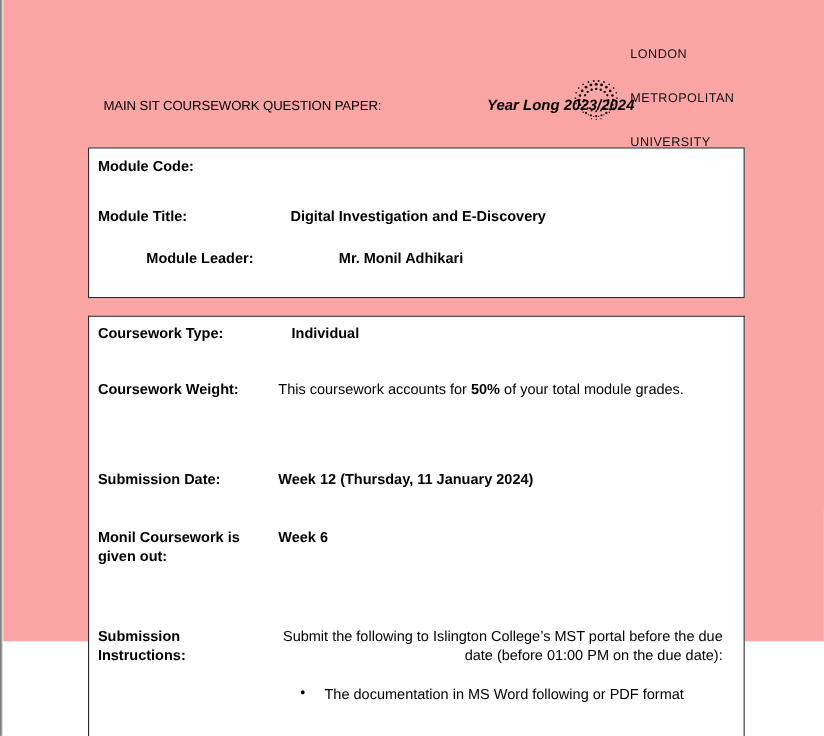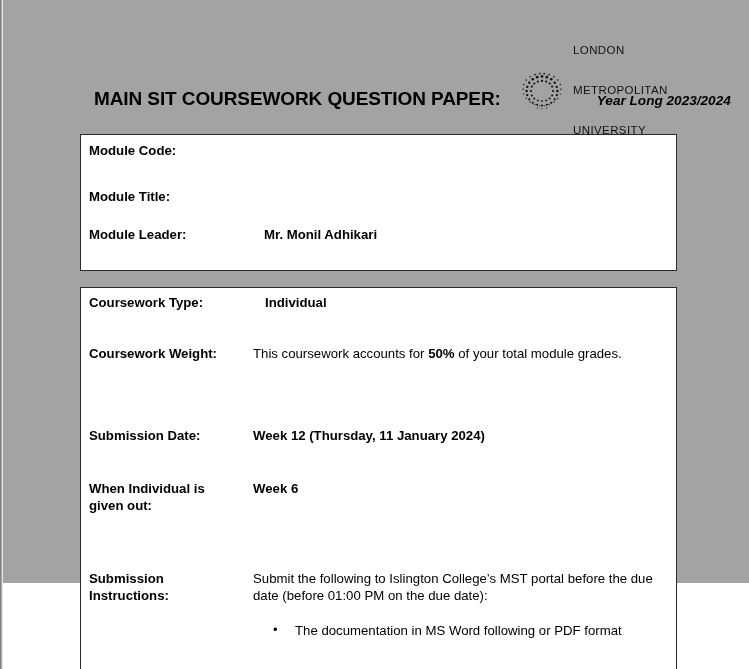--- a/index.html
+++ b/index.html
@@ -25,21 +25,21 @@
     height: 669px;
     background: linear-gradient(to right, #6e6e6e 0%, #9a9a9a 40%, #ffffff 100%);
   }
 
   .page {
     position: absolute;
     left: 0;
     top: 0;
     width: 749px;
     height: 583px;
-    background: #a3a3a3;
+    background: #fca5a5;
   }
 
   
   .logo-block {
     position: absolute;
     left: 520px;
     top: 18px;
     display: flex;
     align-items: center;
     gap: 9px;
@@ -64,22 +64,22 @@
   
   .title-row {
     position: absolute;
     left: 94px;
     top: 88px;
     width: 600px;
     display: flex;
     align-items: baseline;
   }
   .title-main {
-    font-size: 19px;
-    font-weight: bold;
+    font-size: 12px;
+    font-weight: normal;
     letter-spacing: -0.1px;
     white-space: nowrap;
   }
   .title-term {
     font-size: 13.6px;
     font-weight: bold;
     white-space: nowrap;
     margin-left: 96px;
     font-style: italic;
   }
@@ -123,21 +123,21 @@
     box-sizing: border-box;
     flex: 1 1 auto;
   }
   .cell-value.bold { font-weight: bold; }
 
   
   #module-table .row { padding-left: 8px; }
   #module-table .cell-label { width: 175px; }
   #module-table .row-code   { padding-top: 7px; gap: 36px; }
   #module-table .row-title  { padding-top: 29px; }
-  #module-table .row-leader { padding-top: 21px; }
+  #module-table .row-leader { padding-top: 21px; margin-left: 44px; }
 
   
   #coursework-table .row { padding-left: 8px; }
   #coursework-table .cell-label { width: 164px; }
   #coursework-table .row-type    { padding-top: 6px; gap: 12px; }
   #coursework-table .row-weight  { padding-top: 34px; }
   #coursework-table .row-subdate { padding-top: 65px; }
   #coursework-table .row-given   { padding-top: 36px; }
   #coursework-table .row-instr   { padding-top: 56px; }
 
@@ -156,20 +156,21 @@
   .bullet-list li::before {
     content: "\2022";
     position: absolute;
     left: 20px;
     top: -1px;
     font-size: 13px;
   }
 
   .instr-para {
     max-width: 404px;
+    text-align: right;
   }
 </style>
 </head>
 <body>
 
 <div class="page">
 
   <div class="page-edge-left"></div>
 
   <div class="logo-block">
@@ -253,20 +254,21 @@
   </div>
 
   <div class="doc-table" id="module-table">
 
     <div class="row row-code">
       <div class="cell-label">Module Code:</div>
     </div>
 
     <div class="row row-title">
       <div class="cell-label">Module Title:</div>
+      <div class="cell-value bold">Digital Investigation and E-Discovery</div>
     </div>
 
     <div class="row row-leader">
       <div class="cell-label">Module Leader:</div>
       <div class="cell-value bold">Mr. Monil Adhikari</div>
     </div>
 
   </div>
 
   <div class="doc-table" id="coursework-table">
@@ -281,21 +283,21 @@
       <div class="cell-value"><span>This coursework accounts for </span><b>50%</b><span> of your total module grades.</span></div>
     </div>
 
     <div class="row row-subdate">
       <div class="cell-label">Submission Date:</div>
       <div class="cell-value bold">Week 12 (Thursday, 11 January 2024)</div>
     </div>
 
     <div class="row row-given">
       <div class="cell-label">
-        <div>When Individual is</div>
+        <div>Monil Coursework is</div>
         <div>given out:</div>
       </div>
       <div class="cell-value bold">Week 6</div>
     </div>
 
     <div class="row row-instr">
       <div class="cell-label">
         <div>Submission</div>
         <div>Instructions:</div>
       </div>

